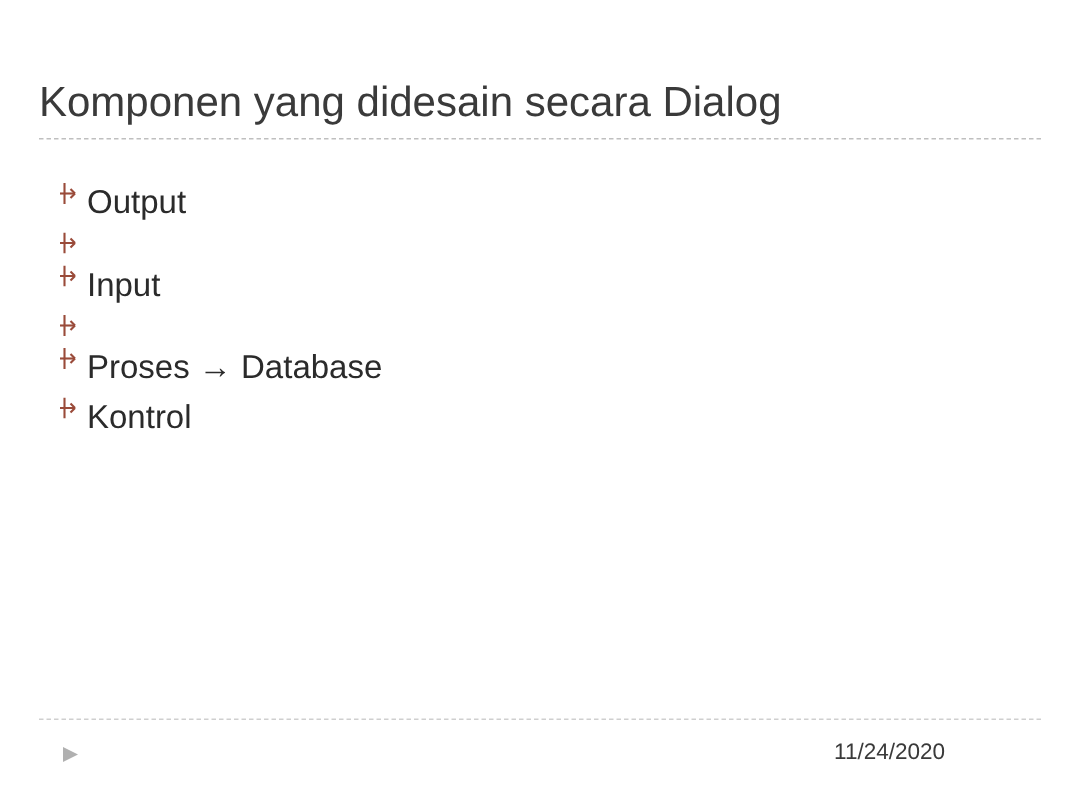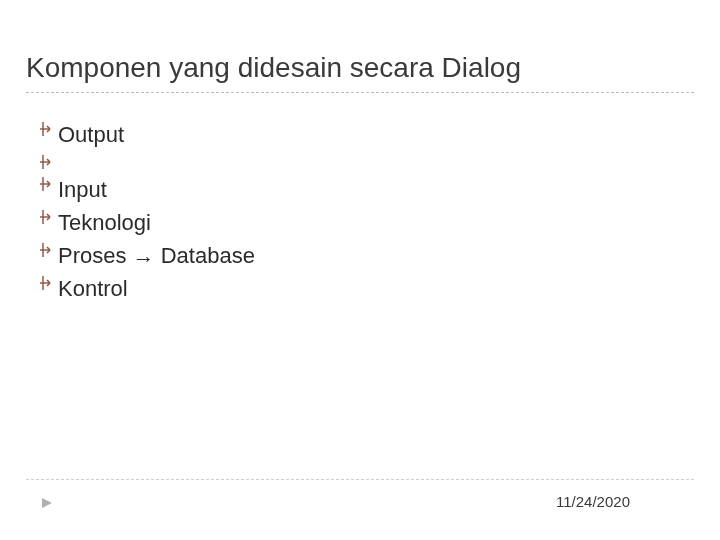--- a/index.html
+++ b/index.html
@@ -138,21 +138,20 @@
 
     <div class="item">
       <span class="bullet-icon">
         <svg viewBox="0 0 14 14">
             <line x1="0" y1="7" x2="10" y2="7" stroke="currentColor" stroke-width="1.4"></line>
             <line x1="7" y1="4" x2="10" y2="7" stroke="currentColor" stroke-width="1.4"></line>
             <line x1="7" y1="10" x2="10" y2="7" stroke="currentColor" stroke-width="1.4"></line>
             <line x1="3" y1="0" x2="3" y2="14" stroke="currentColor" stroke-width="1.4"></line>
           </svg>
       </span>
-      <span>Teknologi</span>
     </div>
 
     <div class="item">
       <span class="bullet-icon">
         <svg viewBox="0 0 14 14">
             <line x1="0" y1="7" x2="10" y2="7" stroke="currentColor" stroke-width="1.4"></line>
             <line x1="7" y1="4" x2="10" y2="7" stroke="currentColor" stroke-width="1.4"></line>
             <line x1="7" y1="10" x2="10" y2="7" stroke="currentColor" stroke-width="1.4"></line>
             <line x1="3" y1="0" x2="3" y2="14" stroke="currentColor" stroke-width="1.4"></line>
           </svg>

